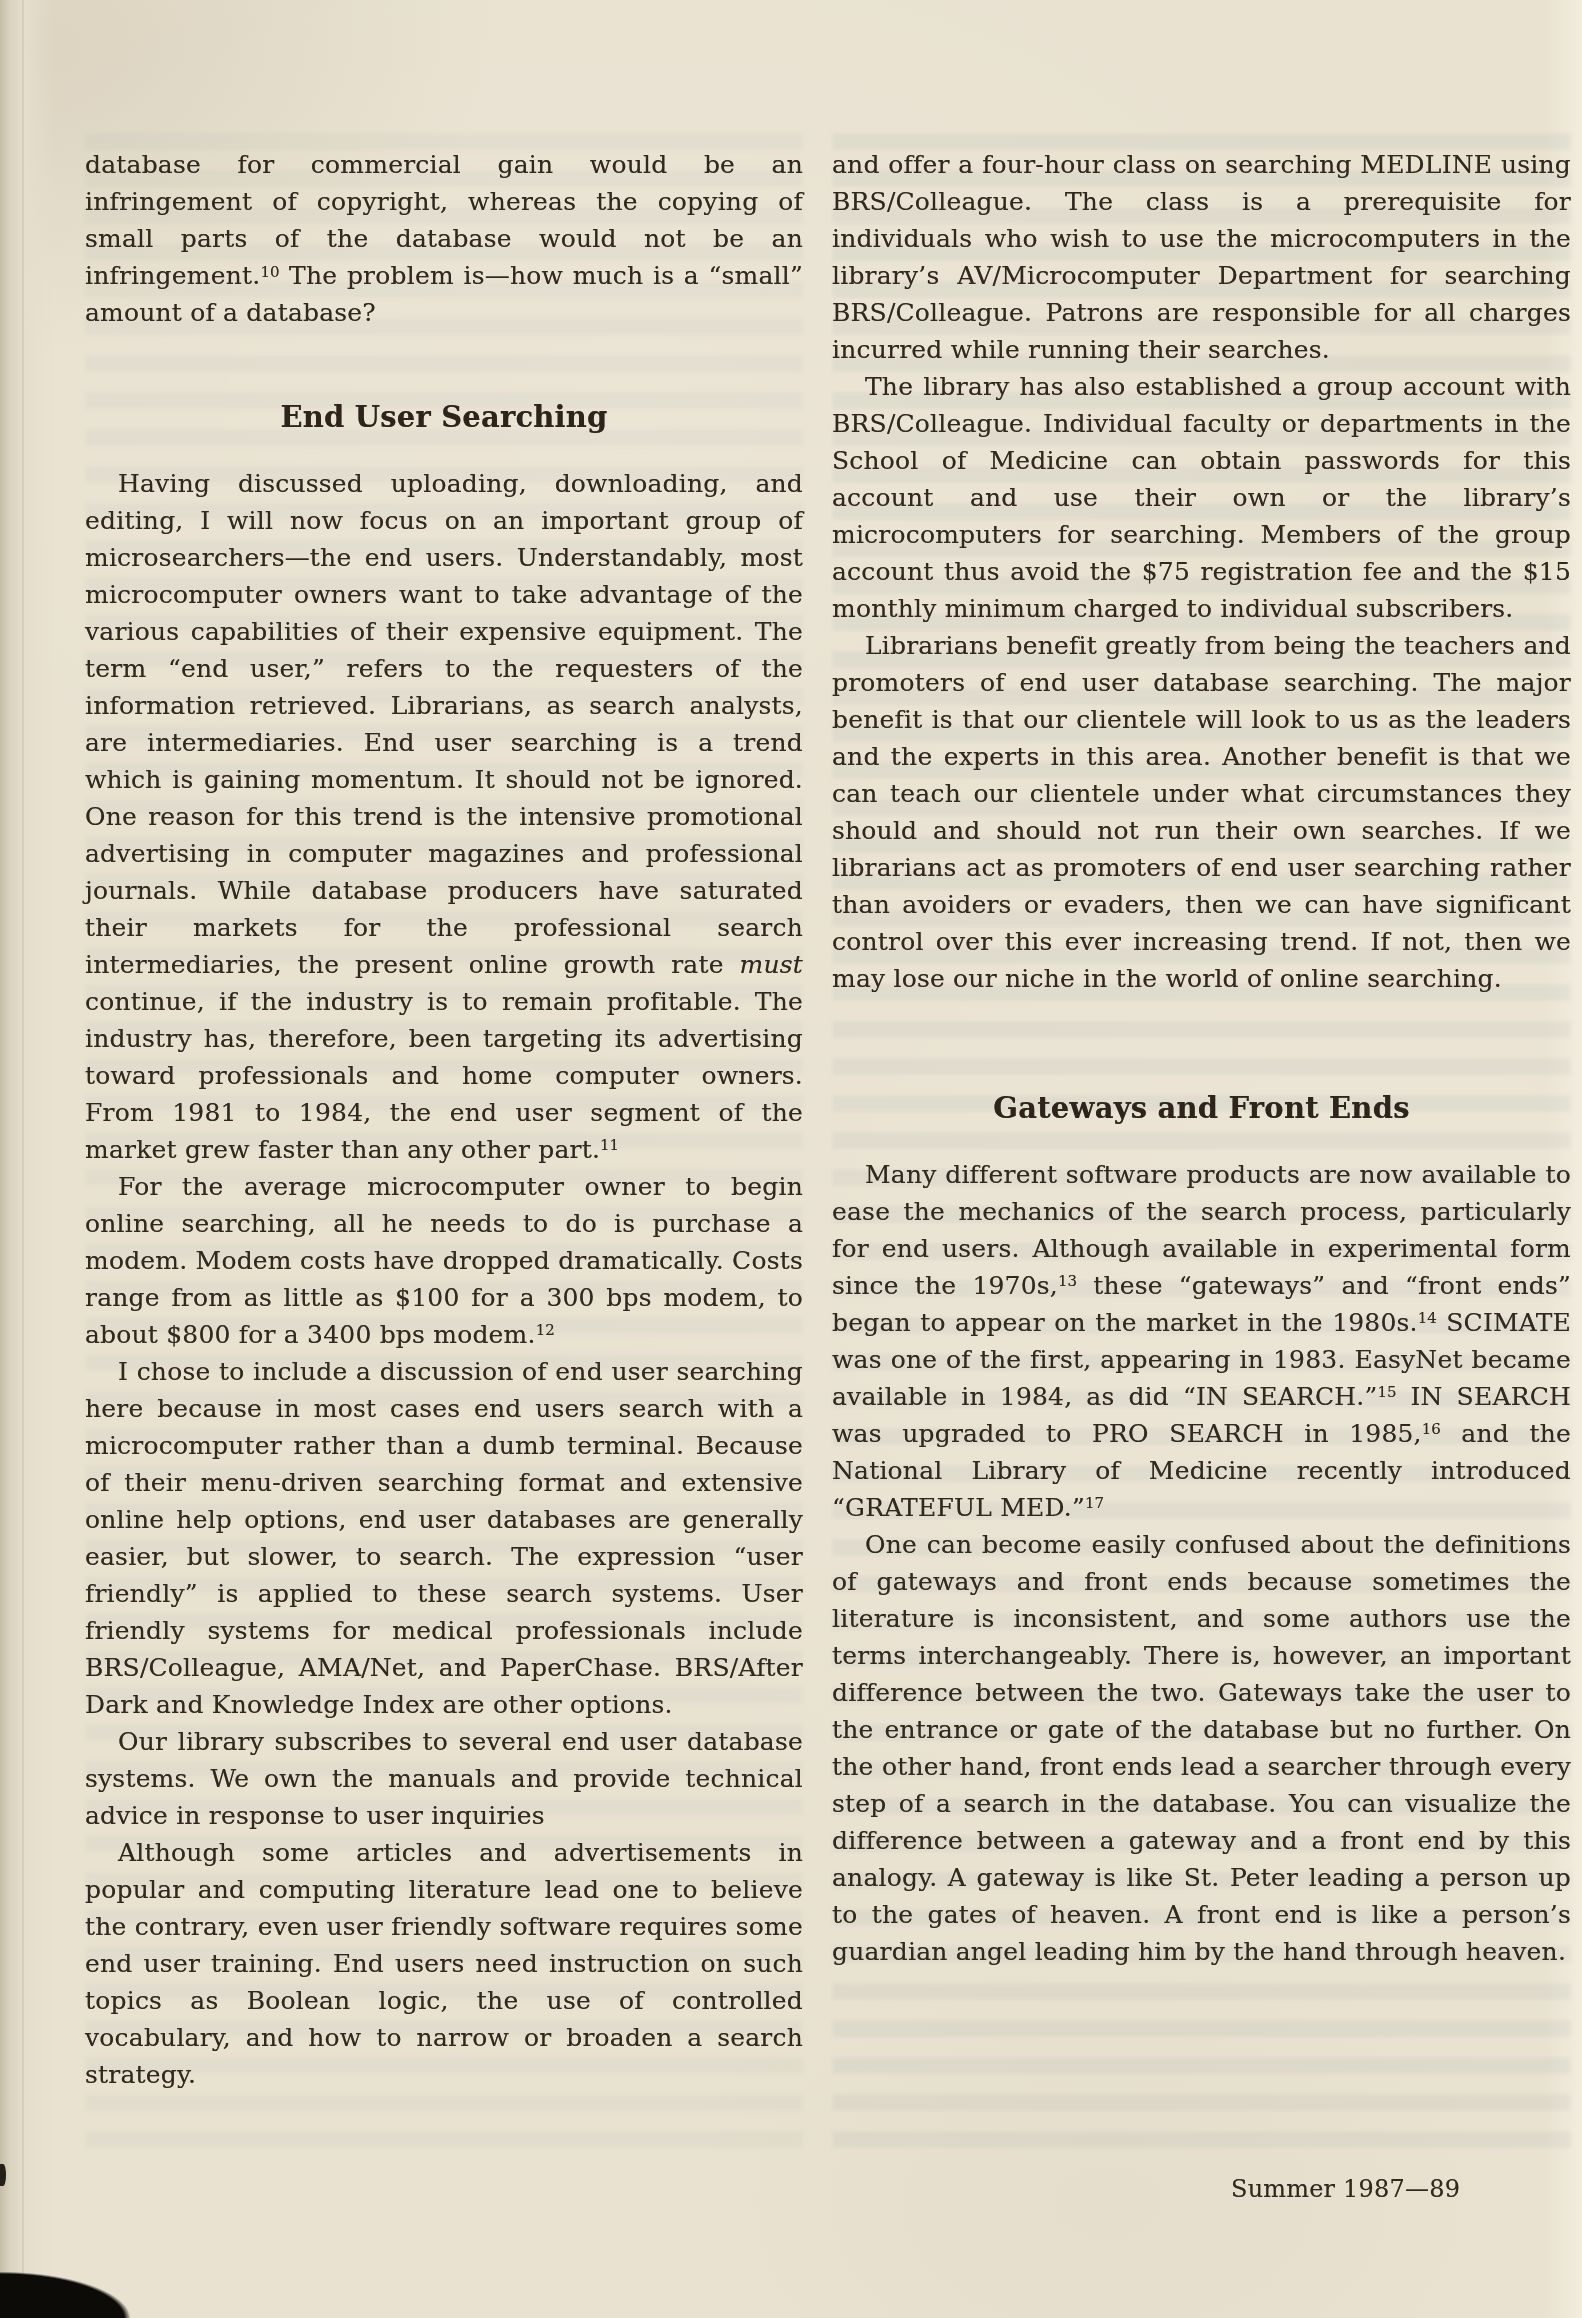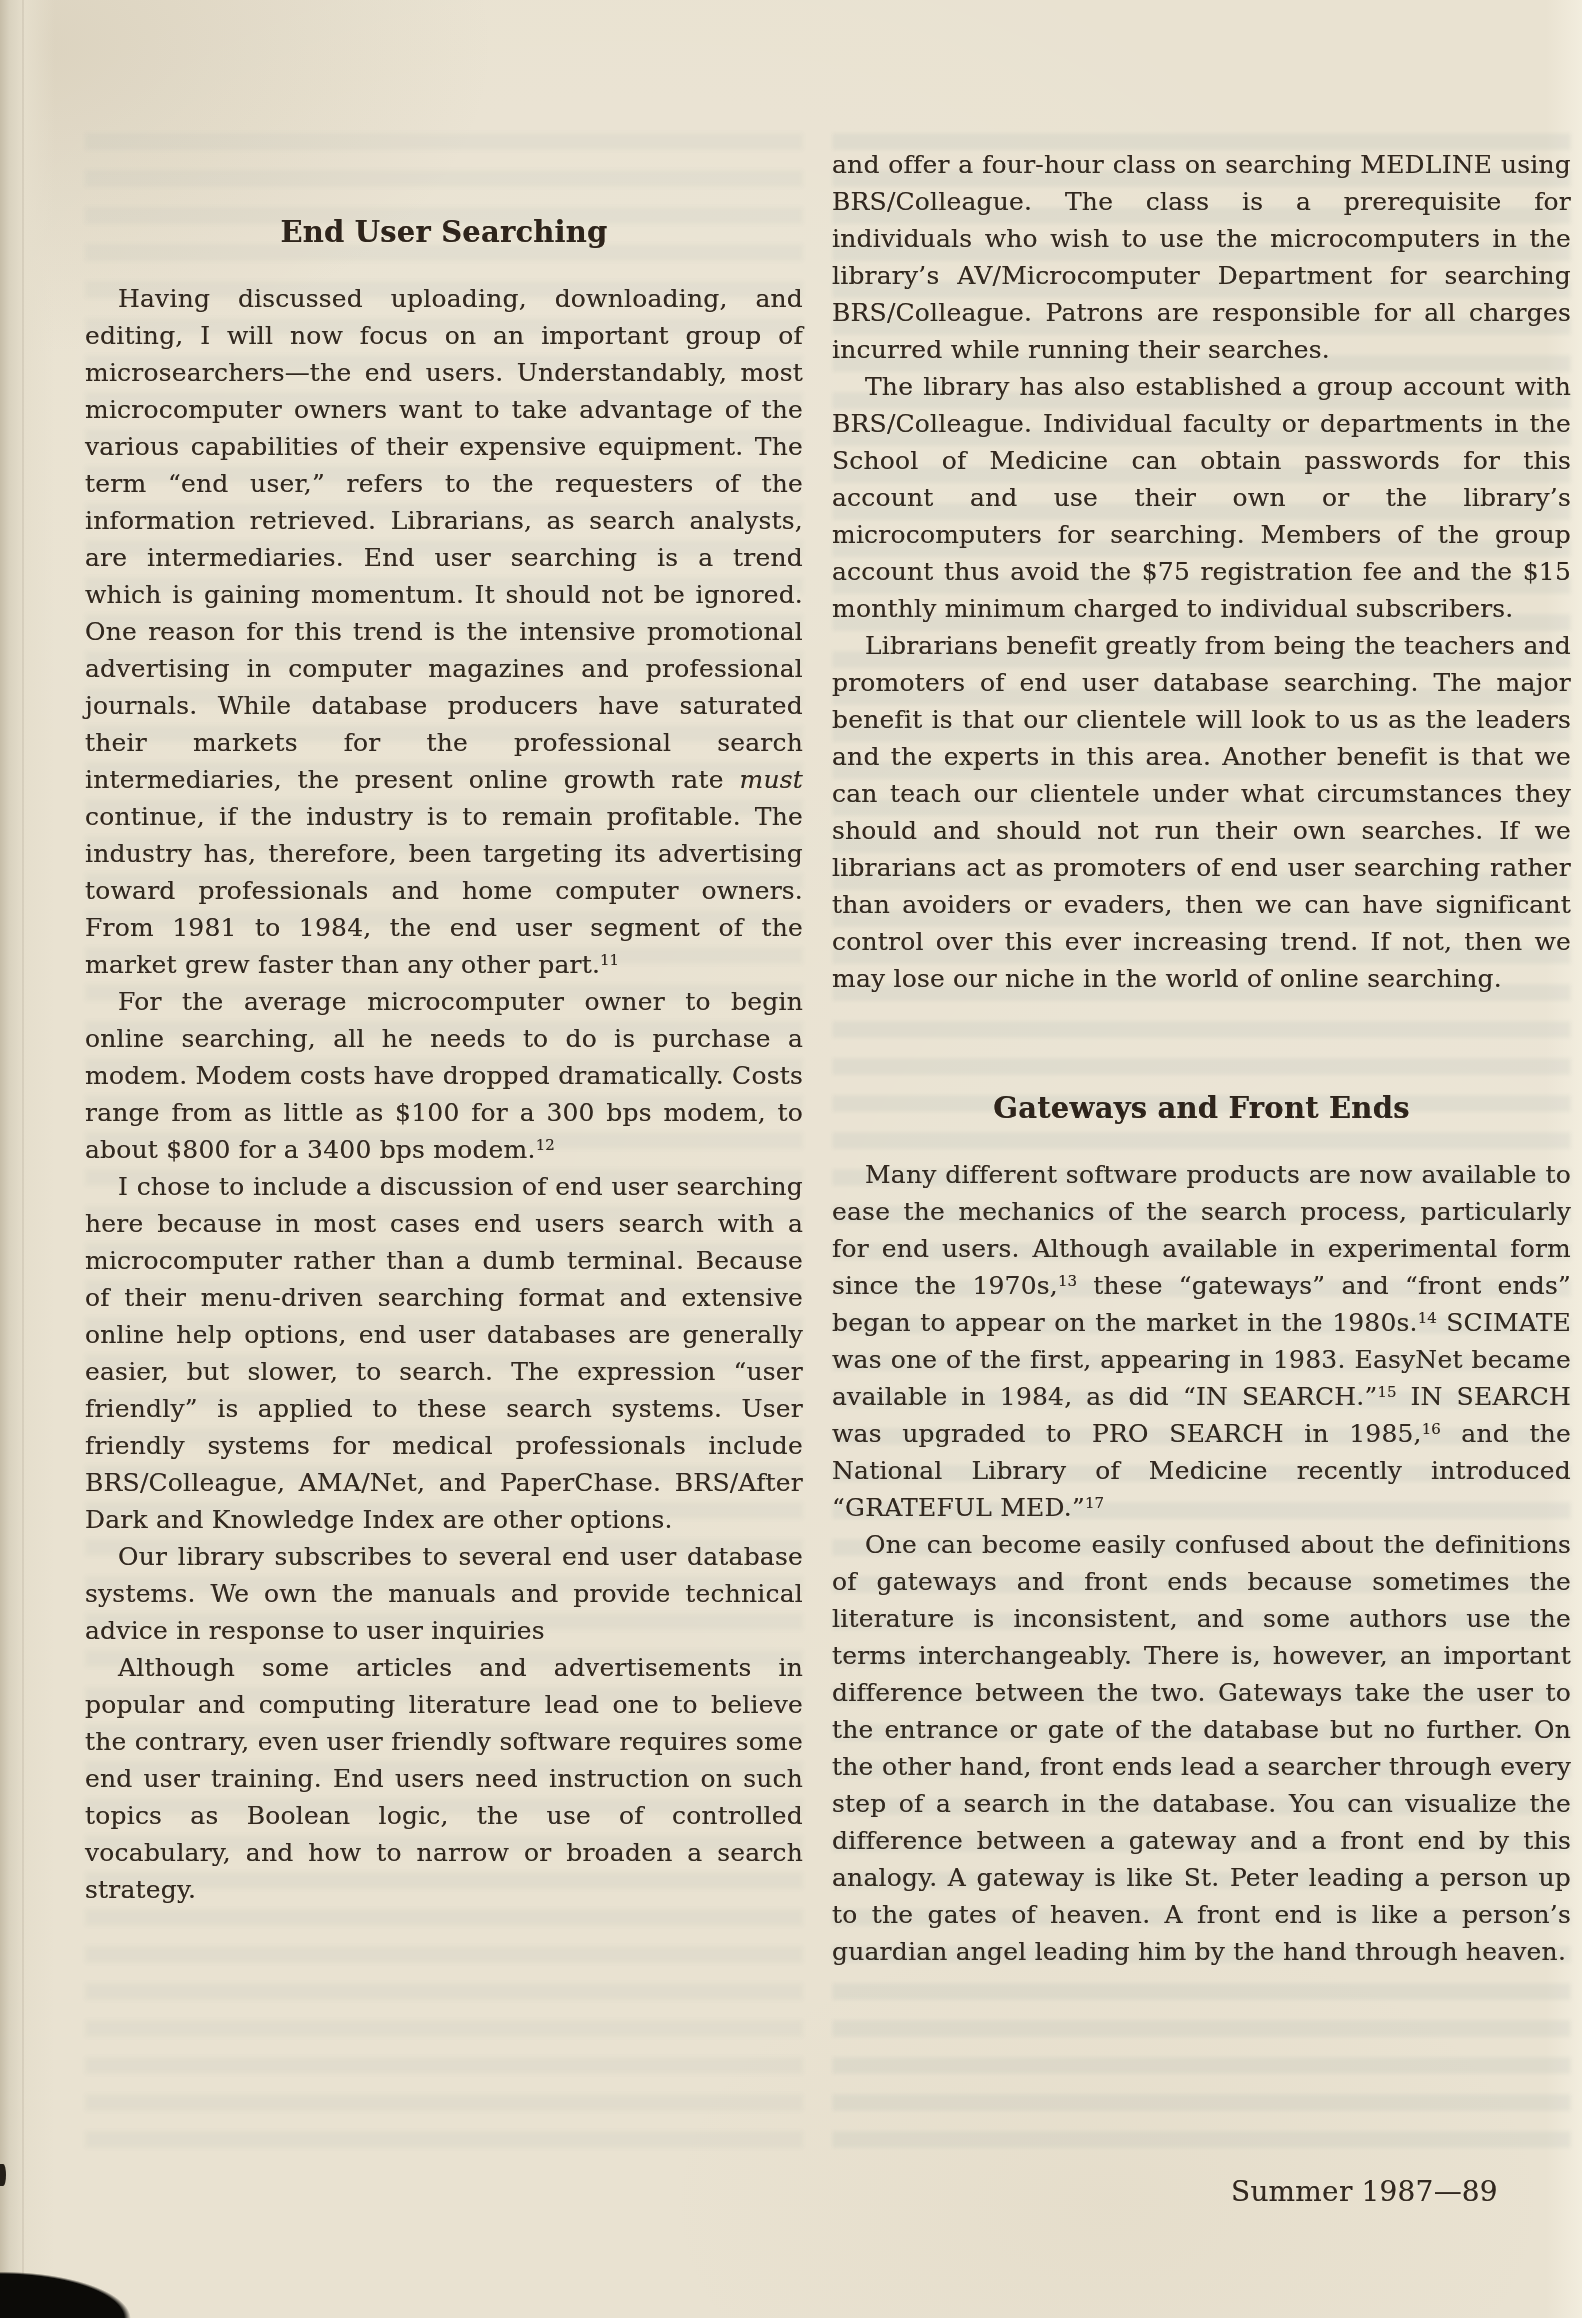--- a/index.html
+++ b/index.html
@@ -43,34 +43,35 @@
   .para.indent{text-indent:33px;}
   .heading{
     font-size:29px;font-weight:bold;text-align:center;
     margin:68px 0 28.5px 0;letter-spacing:0.2px;color:#2e241b;
   }
   .col-right .heading{margin-top:93px;}
   .sup{font-size:0.60em;line-height:0;position:relative;top:-0.48em;letter-spacing:0;}
   .it{font-style:italic;}
   .footer{
     position:absolute;left:1231px;top:2175px;
-    font-size:28px;letter-spacing:0.2px;
+    font-size:24px;letter-spacing:0.2px;
     text-shadow:0 0 0.6px rgba(50,40,31,0.5);
     text-align:right;
   }
 </style>
 </head>
 <body>
 
 <div class="page">
   <div class="crease"></div>
   <div class="ghost ghost-l"></div>
   <div class="ghost ghost-r"></div>
 
   <div class="col col-left" id="col-left">
+      <p class="para"><span>database for commercial gain would be an infringement of copyright, whereas the copying of small parts of the database would not be an infringement.</span><span class="sup">10</span><span> The problem is—how much is a “small” amount of a database?</span></p>
       <h2 class="heading">End User Searching</h2>
       <p class="para indent"><span>Having discussed uploading, downloading, and editing, I will now focus on an important group of microsearchers—the end users. Understandably, most microcomputer owners want to take advantage of the various capabilities of their expensive equipment. The term “end user,” refers to the requesters of the information retrieved. Librarians, as search analysts, are intermediaries. End user searching is a trend which is gaining momentum. It should not be ignored. One reason for this trend is the intensive promotional advertising in computer magazines and professional journals. While database producers have saturated their markets for the professional search intermediaries, the present online growth rate </span><span class="it">must</span><span> continue, if the industry is to remain profitable. The industry has, therefore, been targeting its advertising toward professionals and home computer owners. From 1981 to 1984, the end user segment of the market grew faster than any other part.</span><span class="sup">11</span></p>
       <p class="para indent"><span>For the average microcomputer owner to begin online searching, all he needs to do is purchase a modem. Modem costs have dropped dramatically. Costs range from as little as $100 for a 300 bps modem, to about $800 for a 3400 bps modem.</span><span class="sup">12</span></p>
       <p class="para indent"><span>I chose to include a discussion of end user searching here because in most cases end users search with a microcomputer rather than a dumb terminal. Because of their menu-driven searching format and extensive online help options, end user databases are generally easier, but slower, to search. The expression “user friendly” is applied to these search systems. User friendly systems for medical professionals include BRS/Colleague, AMA/Net, and PaperChase. BRS/After Dark and Knowledge Index are other options.</span></p>
       <p class="para indent"><span>Our library subscribes to several end user database systems. We own the manuals and provide technical advice in response to user inquiries</span></p>
       <p class="para indent"><span>Although some articles and advertisements in popular and computing literature lead one to believe the contrary, even user friendly software requires some end user training. End users need instruction on such topics as Boolean logic, the use of controlled vocabulary, and how to narrow or broaden a search strategy.</span></p>
     </div>
   <div class="col col-right" id="col-right">
       <p class="para"><span>and offer a four-hour class on searching MEDLINE using BRS/Colleague. The class is a prerequisite for individuals who wish to use the microcomputers in the library’s AV/Microcomputer Department for searching BRS/Colleague. Patrons are responsible for all charges incurred while running their searches.</span></p>
       <p class="para indent"><span>The library has also established a group account with BRS/Colleague. Individual faculty or departments in the School of Medicine can obtain passwords for this account and use their own or the library’s microcomputers for searching. Members of the group account thus avoid the $75 registration fee and the $15 monthly minimum charged to individual subscribers.</span></p>

